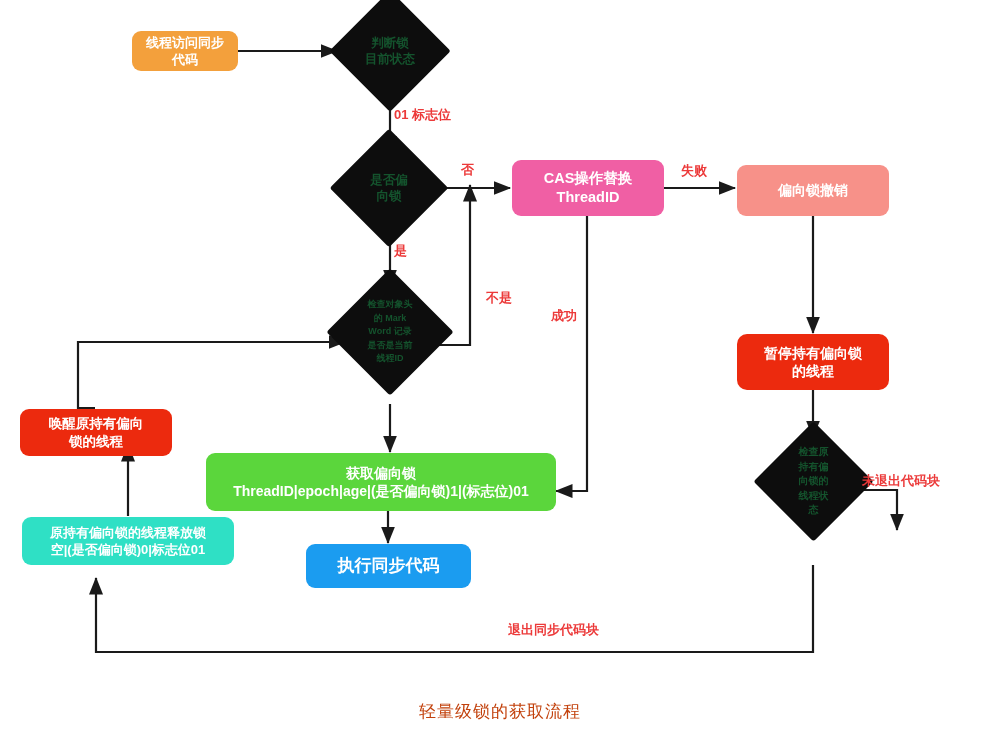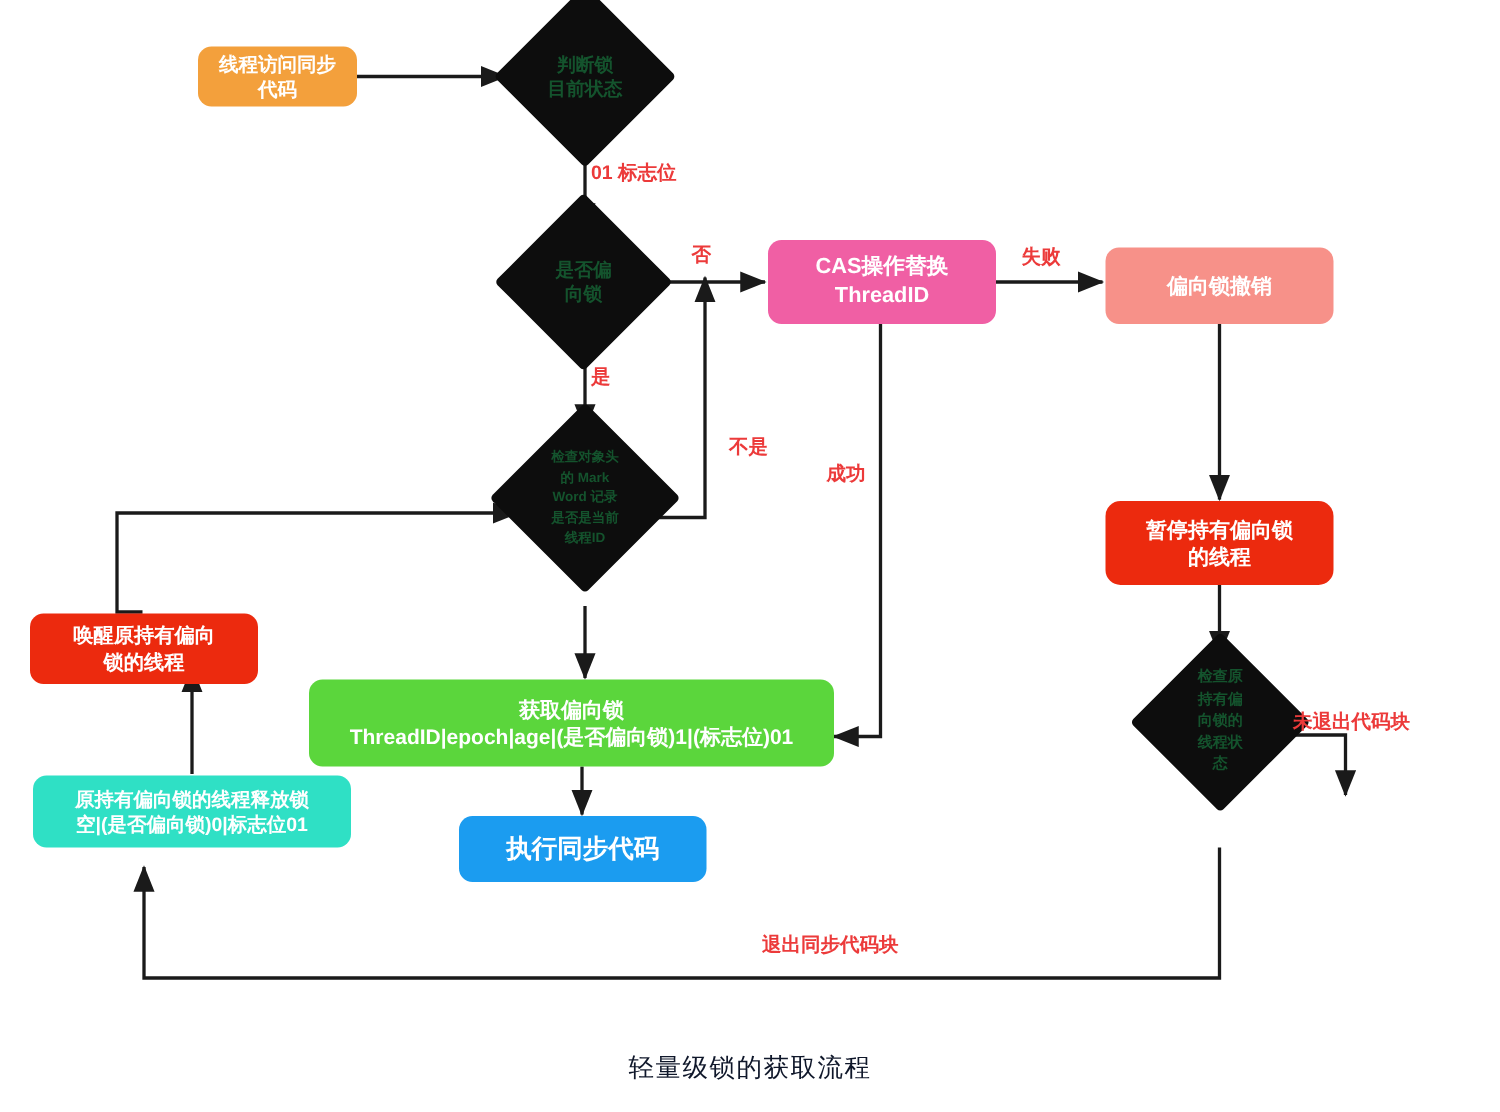--- a/index.html
+++ b/index.html
@@ -79,21 +79,21 @@
     line-height: 1.3;
     white-space: pre-line;
     text-align: center;
   }
   #chart-title {
     position: absolute;
     left: 0;
     top: 700px;
     width: 1000px;
     text-align: center;
-    color: #0f172a;
+    color: #c2410c;
     font-size: 17px;
     font-weight: normal;
     letter-spacing: 1px;
   }
 </style>
 </head>
 <body>
 
 <div id="canvas">
 

